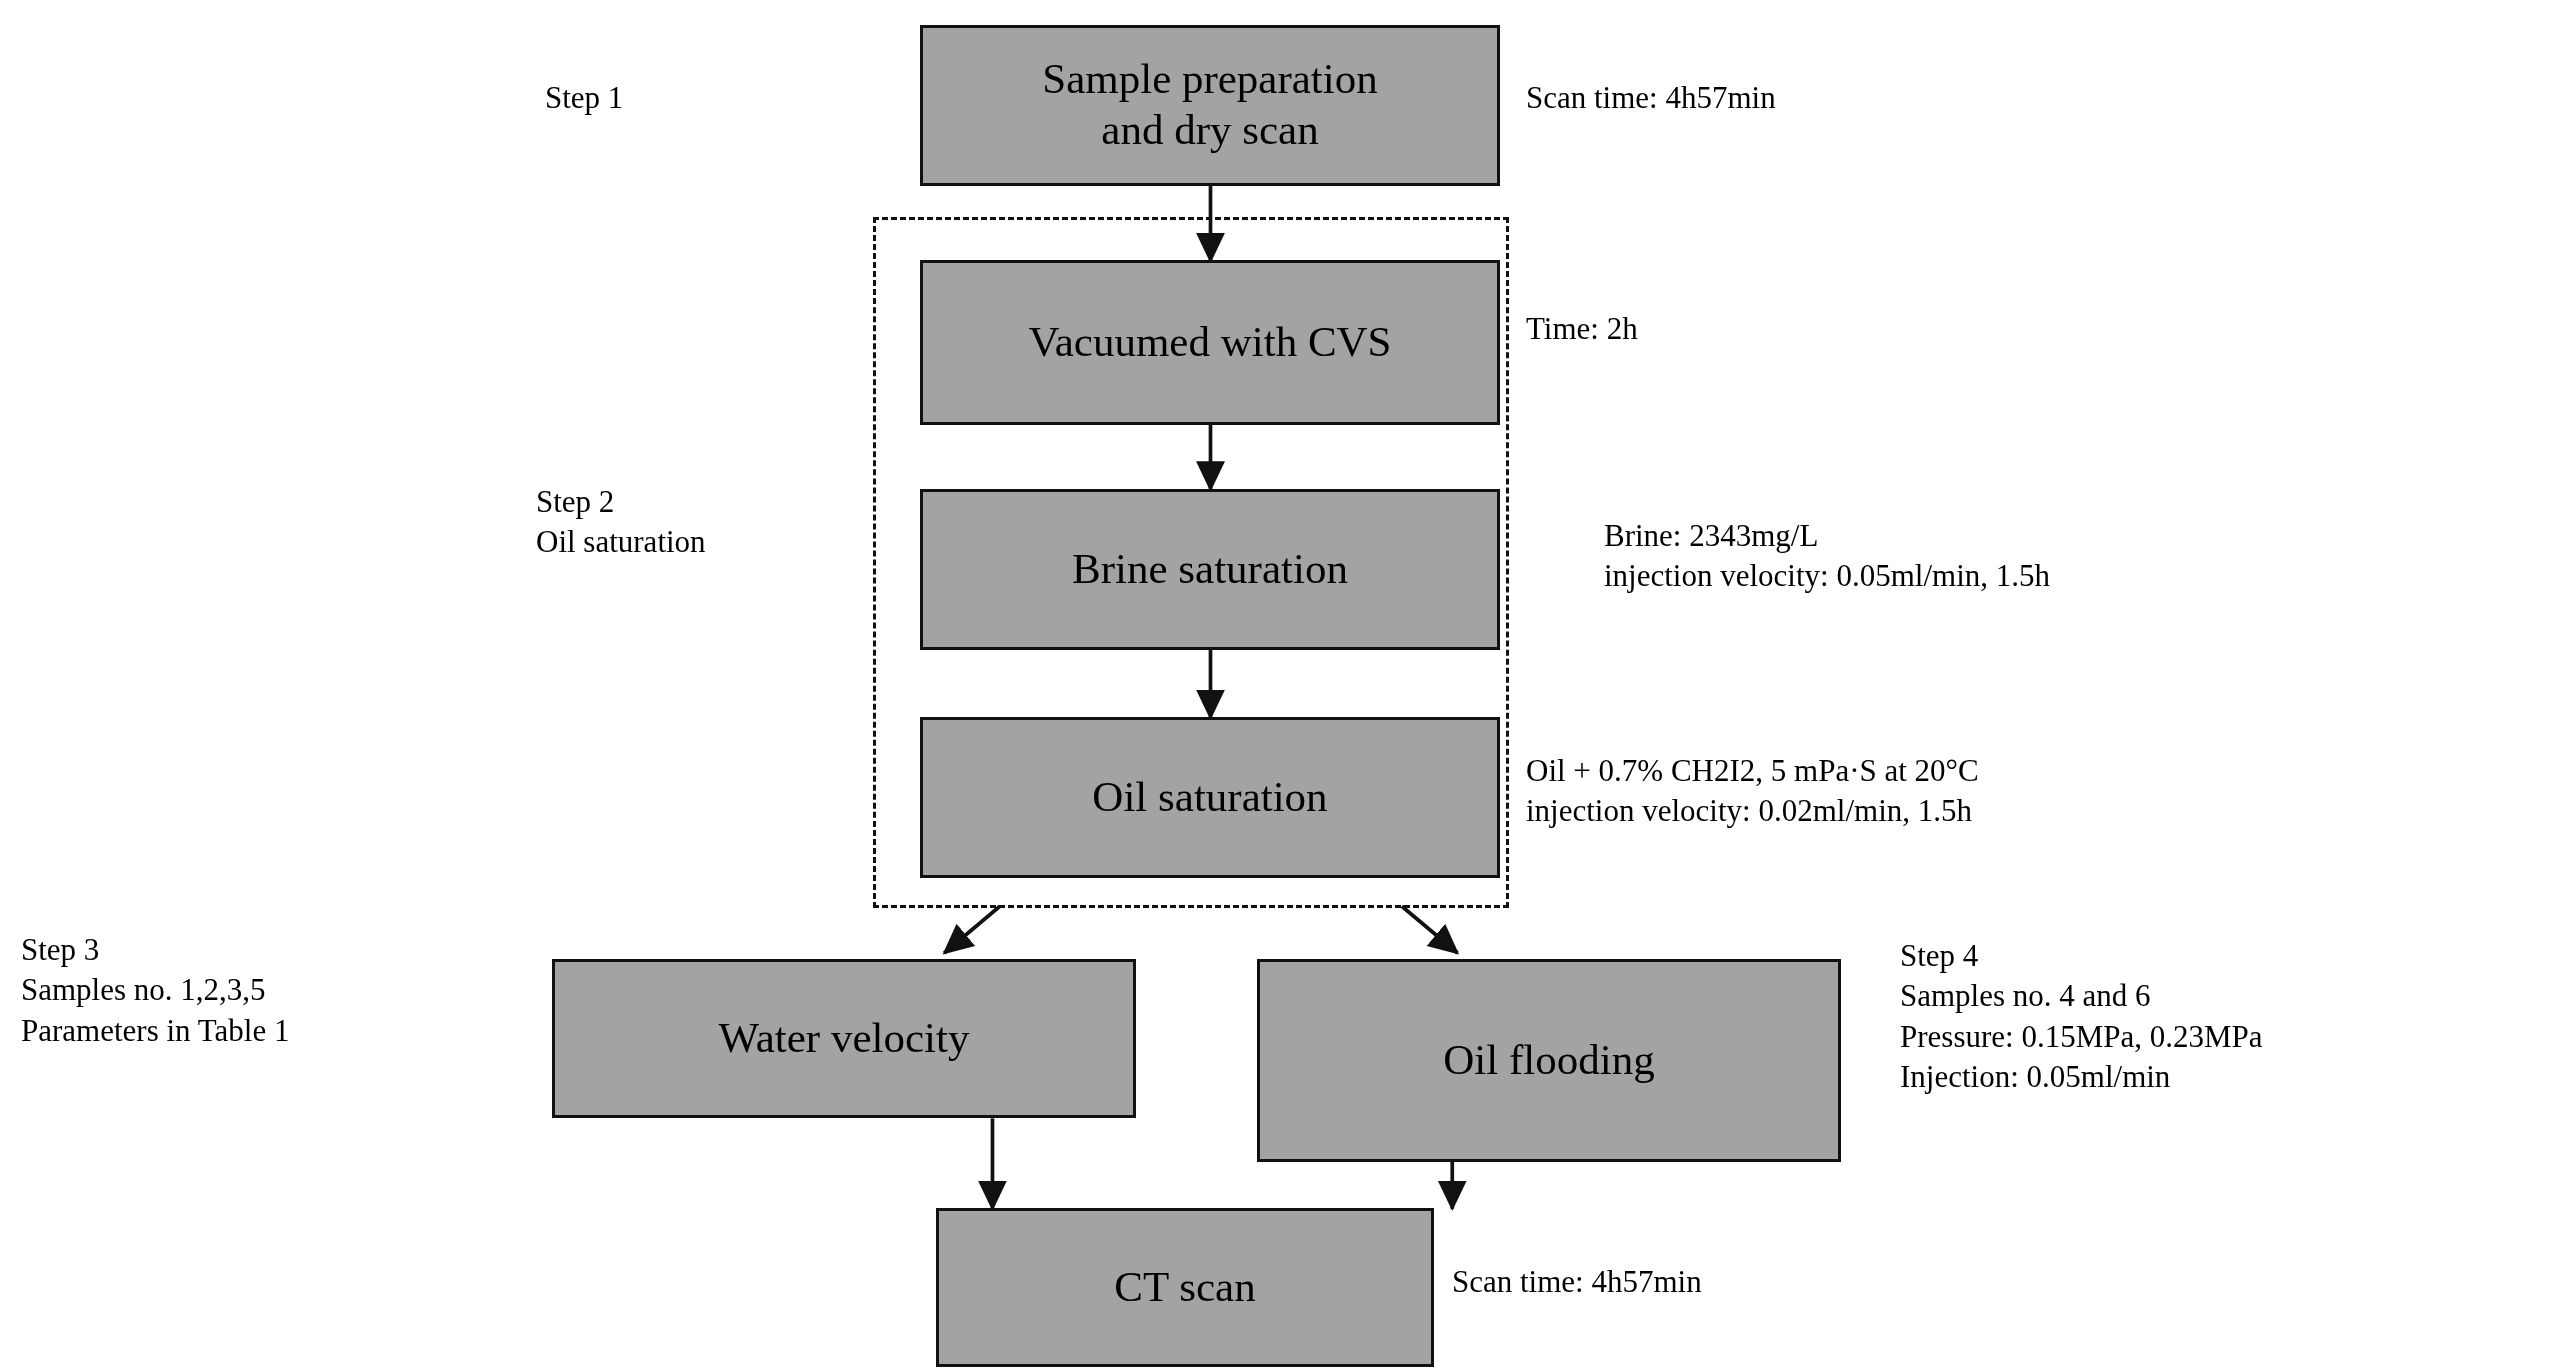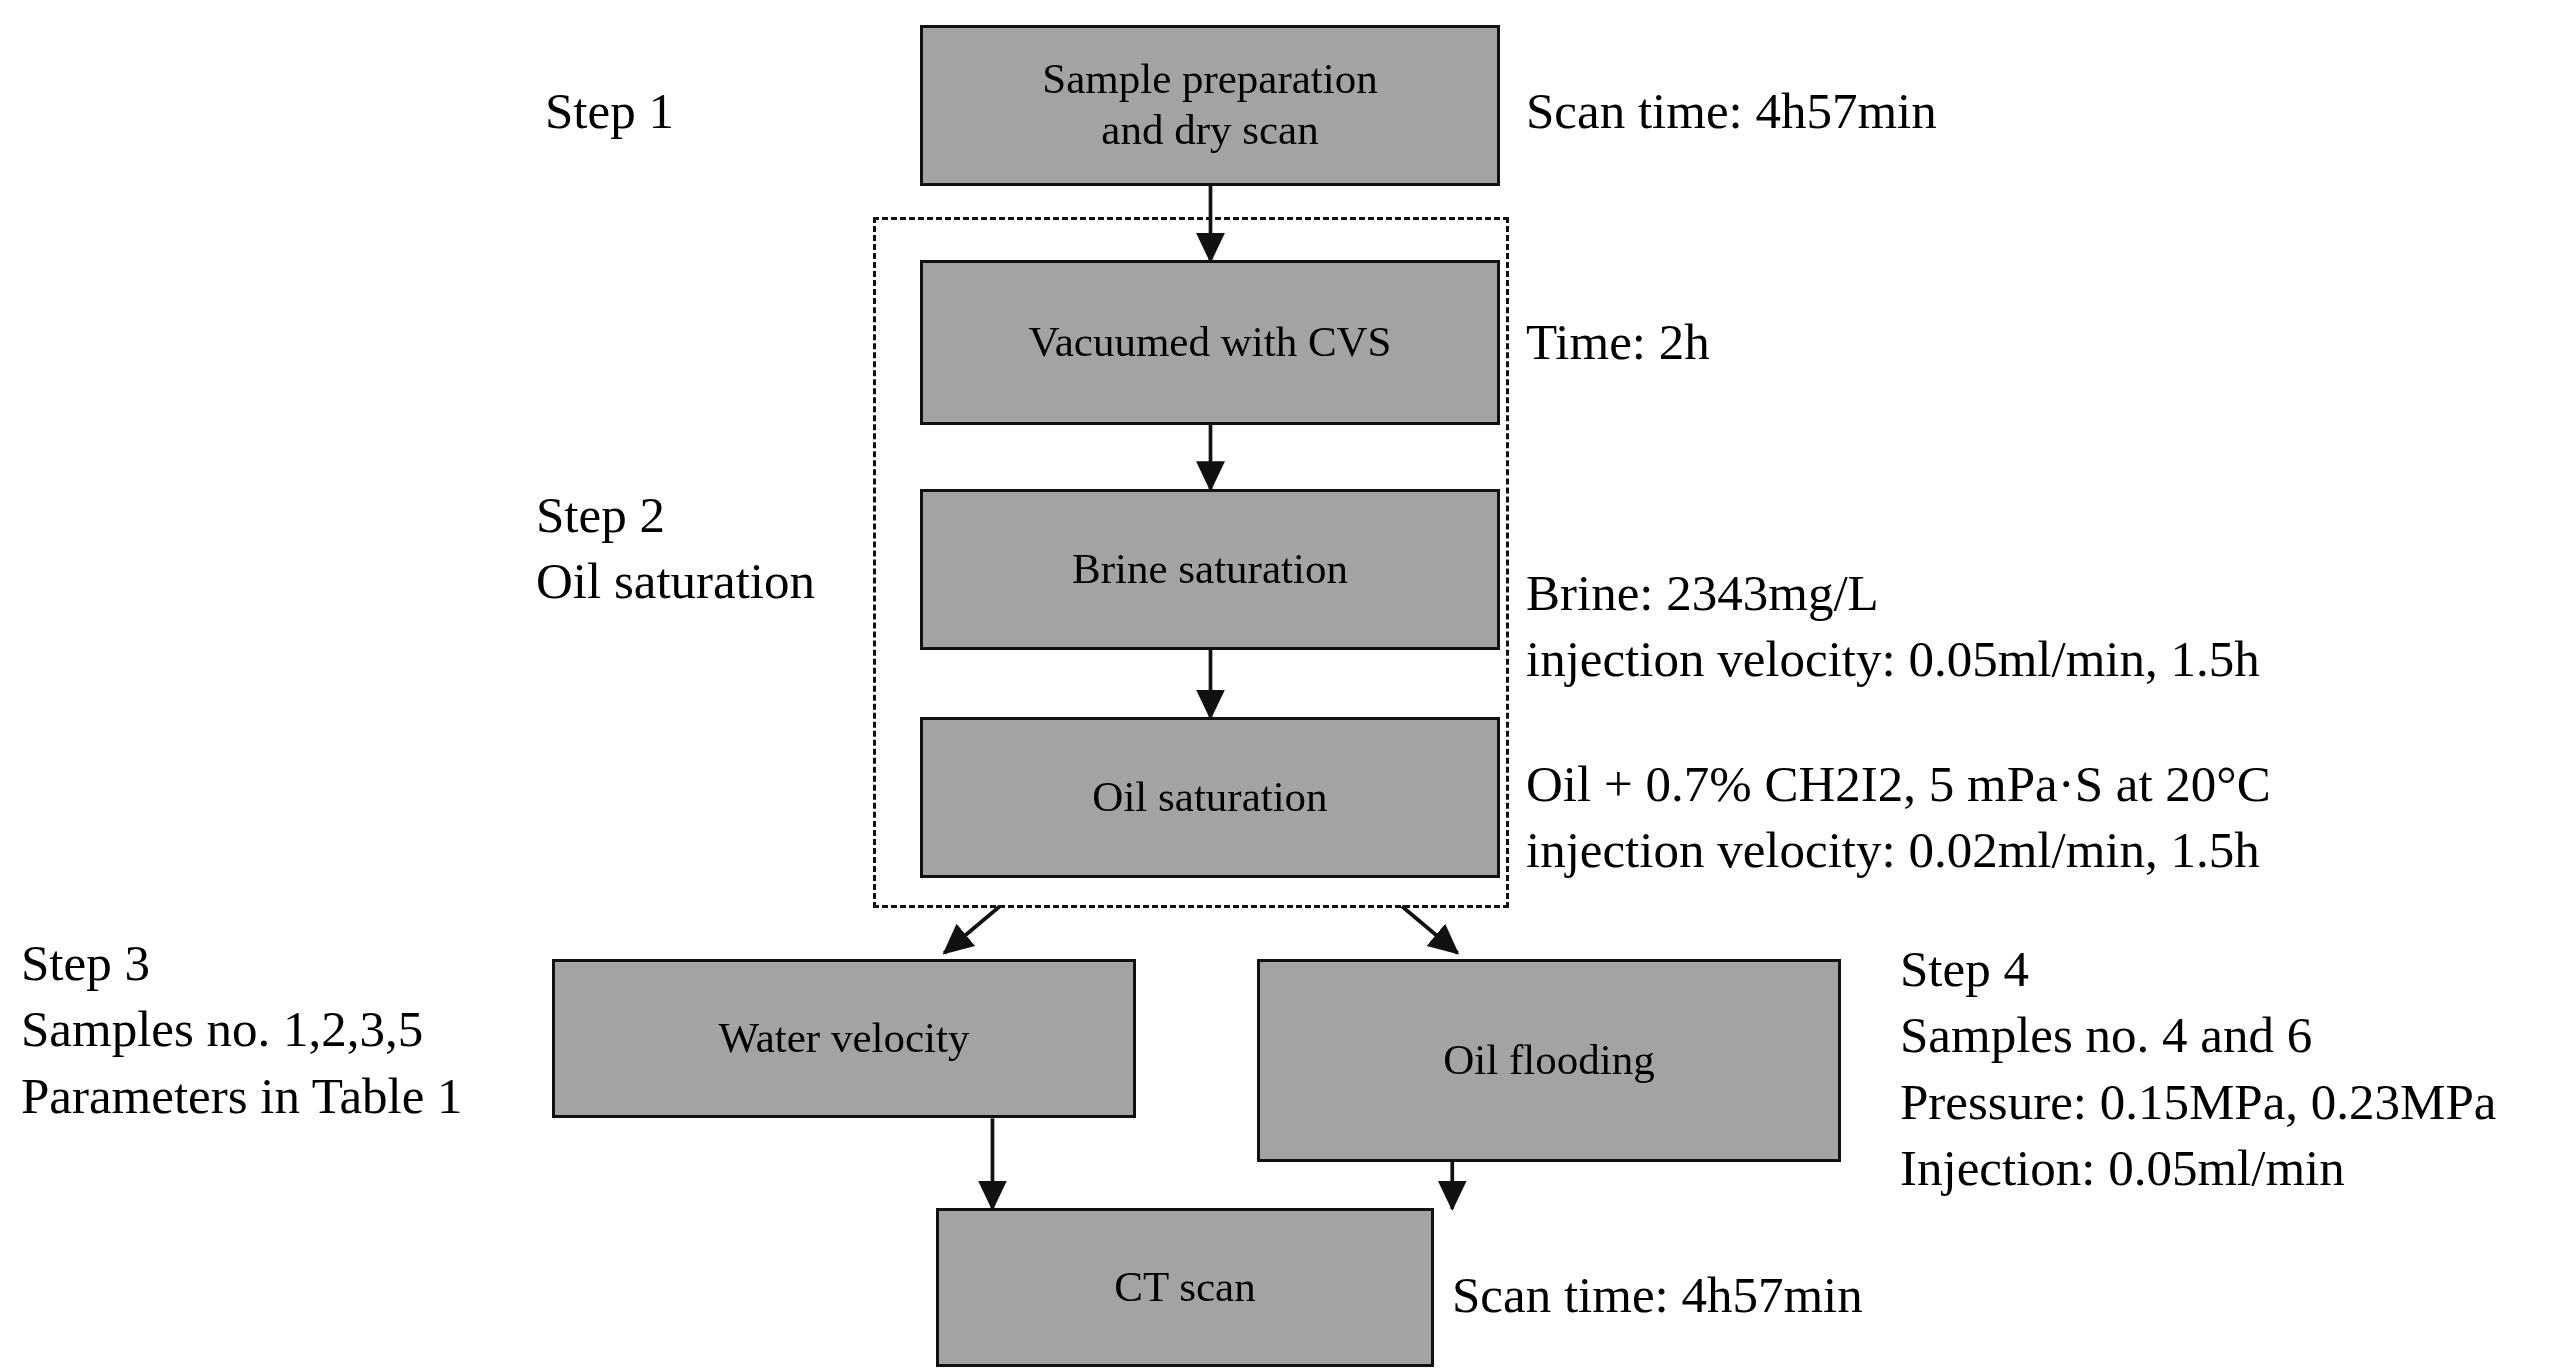--- a/index.html
+++ b/index.html
@@ -38,21 +38,21 @@
     position: absolute;
     box-sizing: border-box;
     border: 3.7px dashed #111111;
     background: transparent;
     z-index: 1;
   }
 
   
   .annotation {
     position: absolute;
-    font-size: 51px;
+    font-size: 31px;
     line-height: 1.30;
     white-space: pre-line;
     z-index: 4;
   }
   .annotation.left   { text-align: left; }
 
   
   .connector-layer {
     position: absolute;
     left: 0;
@@ -132,21 +132,21 @@
 
   <div class="annotation left" style="left:1900px; top:936px;">         Step 4
 Samples no.  4 and 6
 Pressure: 0.15MPa, 0.23MPa
 Injection: 0.05ml/min</div>
 
   <div class="annotation left" style="left:1526px; top:78px;">Scan time: 4h57min</div>
 
   <div class="annotation left" style="left:1526px; top:309px;">Time: 2h</div>
 
-  <div class="annotation left" style="left:1526px; top:516px;margin-top:44px;">Brine: 2343mg/L
+  <div class="annotation left" style="left:1604px; top:516px;">Brine: 2343mg/L
 injection velocity: 0.05ml/min, 1.5h</div>
 
   <div class="annotation left" style="left:1526px; top:751px;">Oil + 0.7% CH2I2, 5 mPa·S at 20°C
 injection velocity: 0.02ml/min, 1.5h</div>
 
   <div class="annotation left" style="left:1452px; top:1262px;">Scan time: 4h57min</div>
 
 </div>
 
 

